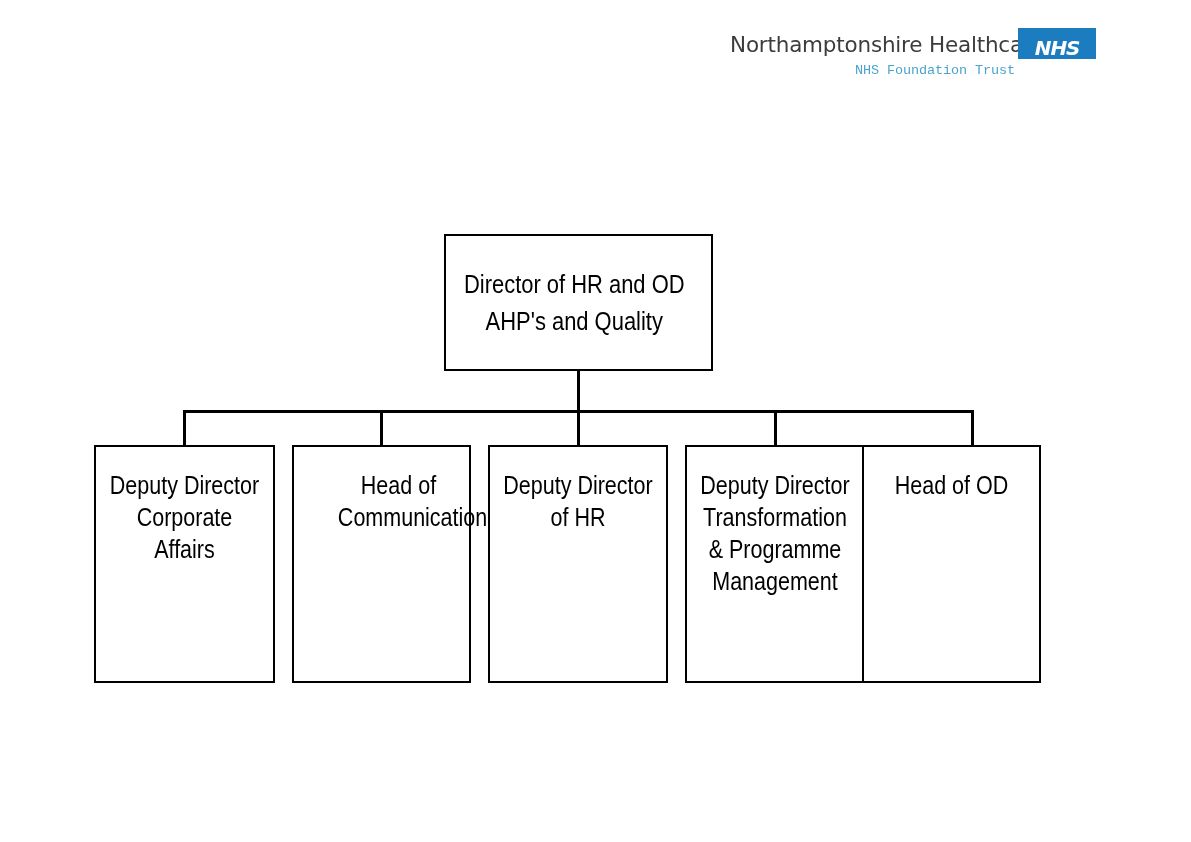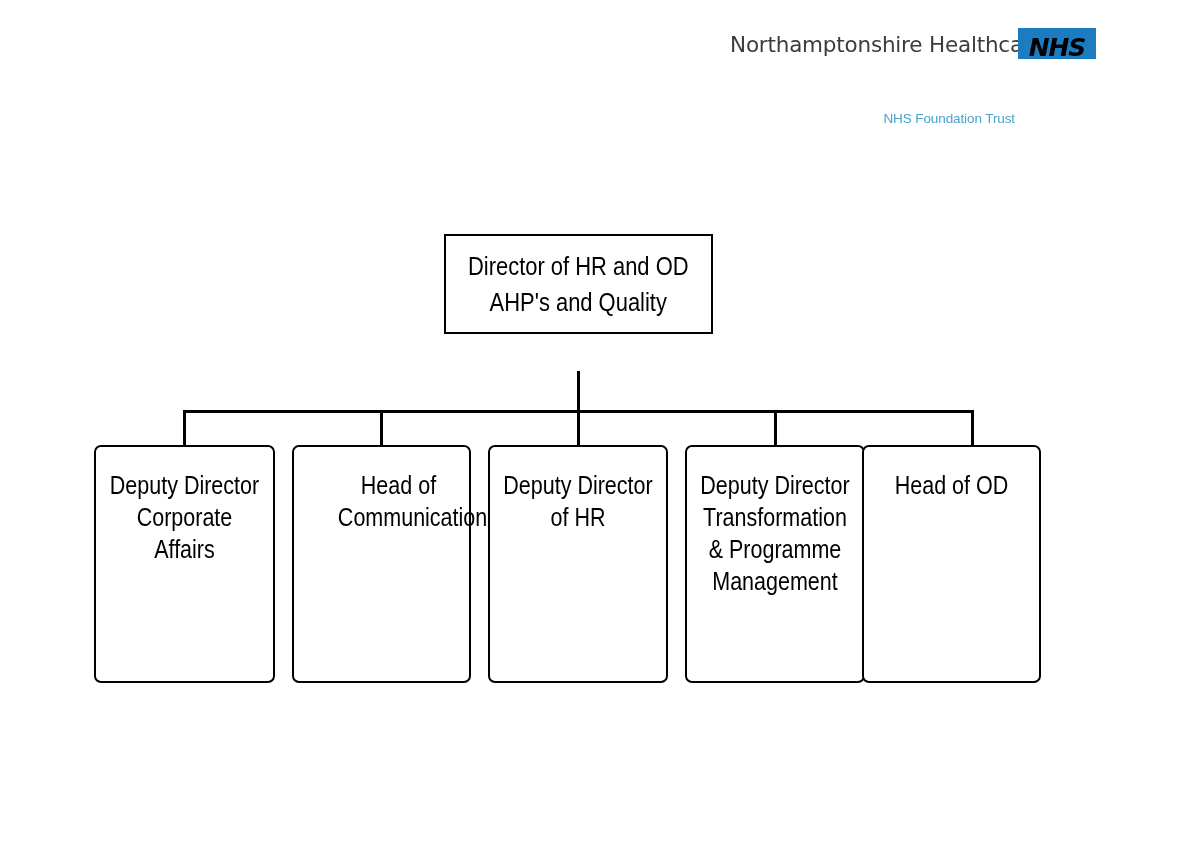--- a/index.html
+++ b/index.html
@@ -48,42 +48,41 @@
     top: 0px;
     width: 78px;
     height: 31px;
     background: #1b7dc0;
     display: flex;
     align-items: center;
     justify-content: center;
   }
   #nhs-logo-text {
     font-family: "DejaVu Sans", sans-serif;
-    font-size: 25px;
+    font-size: 20px;
     font-weight: 700;
     font-style: italic;
-    color: #000000;
+    color: #ffffff;
     letter-spacing: -1.2px;
     line-height: 1;
     transform: translateY(-1px);
     margin-top: 10px;
   }
   #brand-sub {
     position: absolute;
     left: 0px;
     top: 35px;
     width: 285px;
     text-align: right;
-    font-family: Liberation Sans, sans-serif;
+    font-family: Liberation Mono, monospace;
     font-size: 13.5px;
     font-weight: 400;
     letter-spacing: -0.1px;
     color: #4ba3cd;
     white-space: nowrap;
-    margin-top: 48px;
   }
 
   
   .node {
     position: absolute;
     box-sizing: border-box;
     background: #ffffff;
     border: 2.5px solid #000000;
     text-align: center;
   }
@@ -93,34 +92,32 @@
     line-height: 1.28;
     color: #000000;
     transform: scaleX(0.86);
     transform-origin: center top;
     white-space: pre-line;
   }
   #node-root {
     left: 444px;
     top: 234px;
     width: 269px;
-    height: 100px;
+    height: 137px;
     display: flex;
     align-items: center;
-    justify-content: center;
   }
   #node-root .node-label {
     font-size: 25.5px;
     line-height: 1.42;
   }
   .node-child {
     top: 445px;
     height: 238px;
     padding-top: 22px;
-    border-radius: 7px;
   }
   #node-child-0 { left: 94px;  width: 181px; }
   #node-child-1 { left: 292px; width: 179px; padding-left: 34px; }
   #node-child-2 { left: 488px; width: 180px; }
   #node-child-3 { left: 685px; width: 180px; }
   #node-child-4 { left: 862px; width: 179px; }
 
   
   .conn {
     position: absolute;

